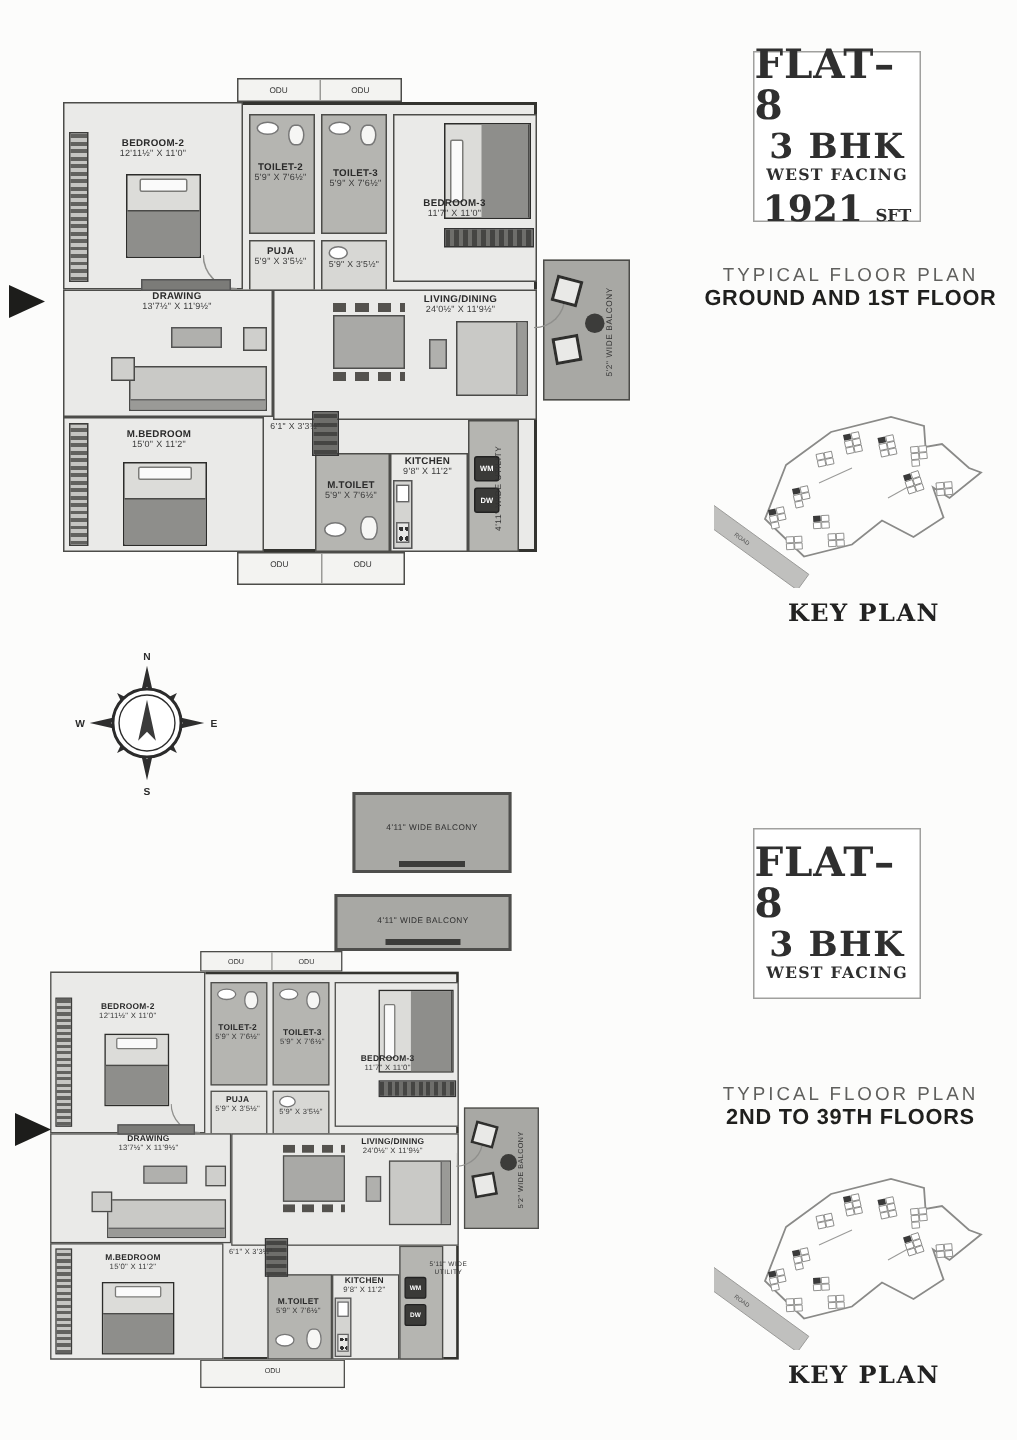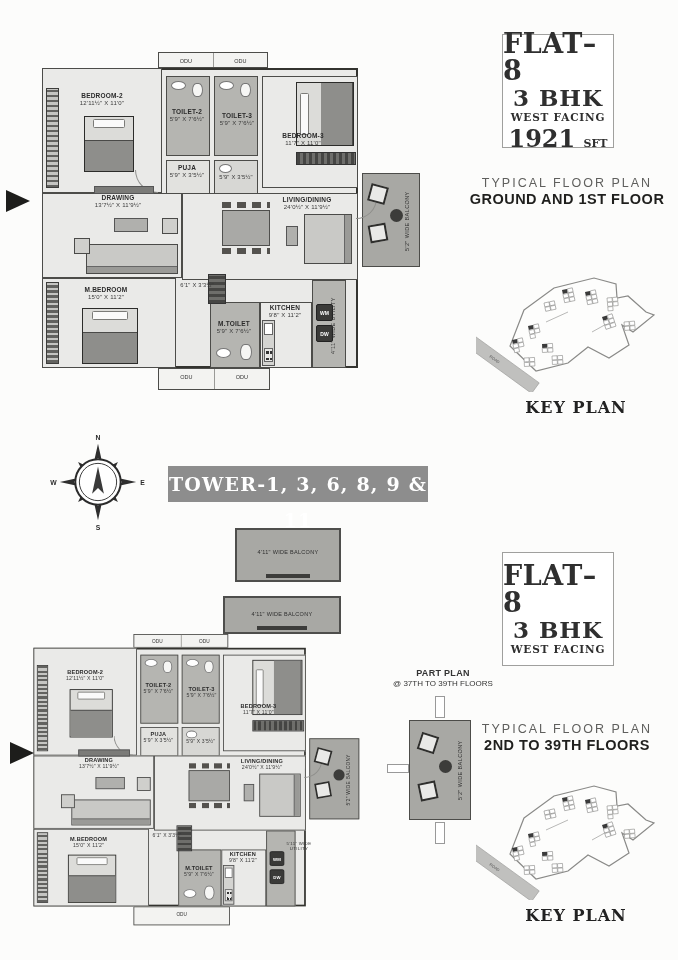--- a/index.html
+++ b/index.html
@@ -317,21 +317,20 @@
     </g>
     <circle cx="55" cy="55" r="25" fill="#fff" stroke="#2b2b2b" stroke-width="2.2"></circle>
     <circle cx="55" cy="55" r="20.5" fill="none" stroke="#2b2b2b" stroke-width="1"></circle>
     <path d="M55,38 L61.5,68 L55,61.5 L48.5,68 Z" fill="#3a3a3a"></path>
     <text x="55" y="9" font-size="7.5" font-weight="bold" fill="#2b2b2b" text-anchor="middle">N</text>
     <text x="104" y="58" font-size="7.5" font-weight="bold" fill="#2b2b2b" text-anchor="middle">E</text>
     <text x="55" y="108" font-size="7.5" font-weight="bold" fill="#2b2b2b" text-anchor="middle">S</text>
     <text x="6" y="58" font-size="7.5" font-weight="bold" fill="#2b2b2b" text-anchor="middle">W</text>
   </svg>
 
-  <div class="banner">TOWER-1, 3, 6, 8, 9 &amp; 11</div>
 
   <div class="plan-host p2" id="plan2-host" style="left:30px;top:520px;width:420px;height:420px;">
   <div class="top-balcony tb1" style="left:205px;top:8px;width:106px;height:54px;">
     <span class="hlabel">4'11" WIDE BALCONY</span>
     <div class="rail"></div>
   </div>
   <div class="top-balcony tb2" style="left:193px;top:76px;width:118px;height:38px;">
     <span class="hlabel">4'11" WIDE BALCONY</span>
     <div class="rail"></div>
   </div>
@@ -431,34 +430,20 @@
     <div class="lbl" style="left:168px;top:268px;width:56px;">
       <span>M.TOILET</span><span class="dims">5'9" X 7'6½"</span></div>
     <div class="lbl" style="left:222px;top:252px;width:50px;">
       <span>KITCHEN</span><span class="dims">9'8" X 11'2"</span></div>
     <div class="vtext utility-label" style="left:292px;top:240px;height:68px;">5'11" WIDE UTILITY</div>
     <div class="vtext" style="left:366px;top:130px;height:78px;">5'2" WIDE BALCONY</div>
   </div>
 </div>
   <div class="entry" style="left:10px;top:742px;"></div>
 
-  <div class="partplan">
-    <div class="t1">PART PLAN</div>
-    <div class="t2">@ 37TH TO 39TH FLOORS</div>
-    <div class="pp-graphic">
-      <div class="stub" style="left:52px;top:2px;width:10px;height:22px;"></div>
-      <div class="stub" style="left:52px;top:128px;width:10px;height:22px;"></div>
-      <div class="stub" style="left:4px;top:70px;width:22px;height:9px;"></div>
-      <div class="room balc" style="left:26px;top:26px;width:62px;height:100px;"></div>
-      <div class="bch" style="left:36px;top:40px;transform:rotate(18deg);"></div>
-      <div class="bch" style="left:36px;top:88px;transform:rotate(-12deg);"></div>
-      <div class="btab" style="left:56px;top:66px;"></div>
-      <div class="vtext" style="left:74px;top:34px;height:84px;">5'2" WIDE BALCONY</div>
-    </div>
-  </div>
 
   <div class="infobox" style="left:502px;top:552px;">
     <div class="flat">FLAT–8</div>
     <div class="bhk">3 BHK</div>
     <div class="facing">WEST FACING</div>
   </div>
   <div class="caption" style="left:452px;top:722px;">
     <div class="l1">TYPICAL FLOOR PLAN</div>
     <div class="l2">2ND TO 39TH FLOORS</div>
   </div>

